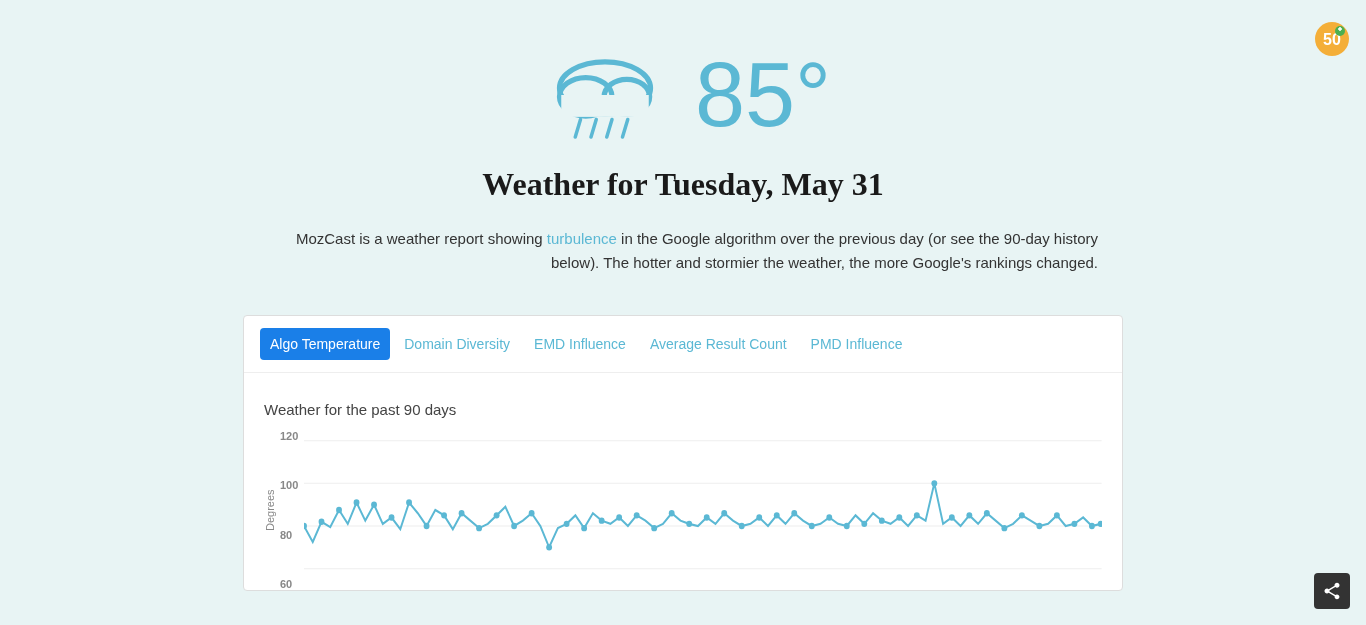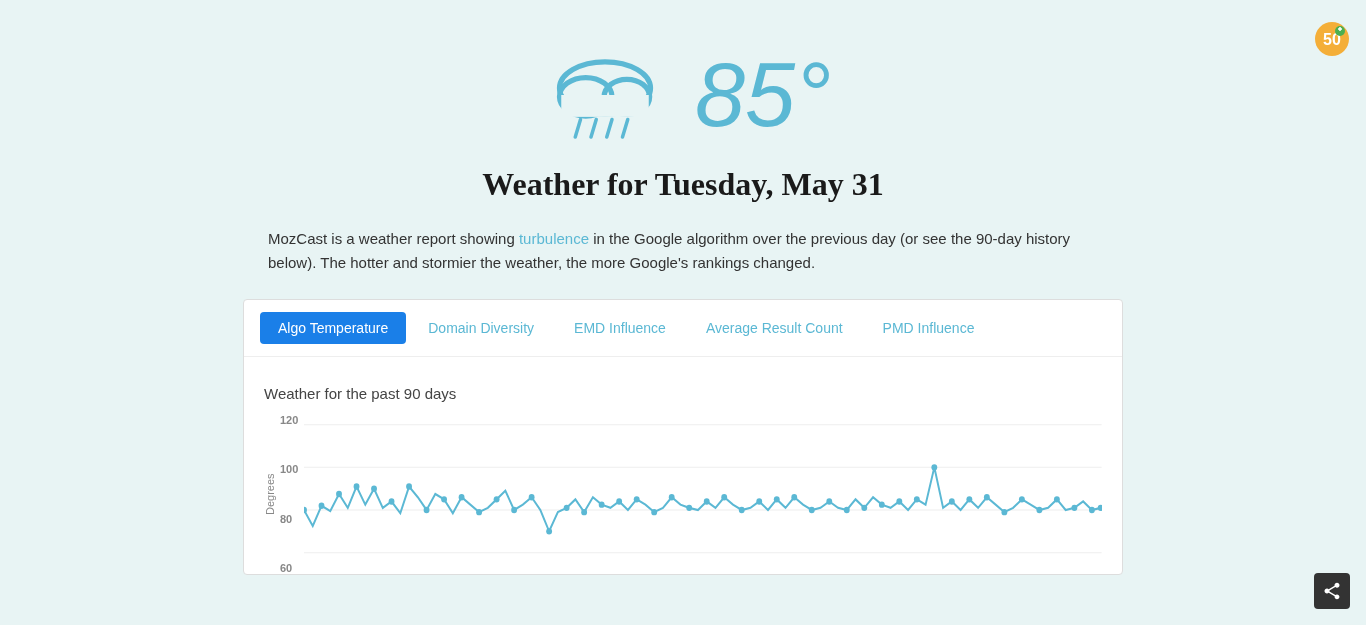--- a/index.html
+++ b/index.html
@@ -27,21 +27,20 @@
       flex-direction: column;
       align-items: center;
       padding-top: 40px;
     }
 
     .weather-hero {
       display: flex;
       align-items: center;
       gap: 20px;
       margin-bottom: 16px;
-      font-style: italic;
     }
 
     .cloud-rain-icon {
       width: 140px;
       height: 110px;
     }
 
     .temperature-display {
       font-size: 90px;
       font-weight: 300;
@@ -52,25 +51,25 @@
     .weather-title {
       font-size: 32px;
       font-weight: bold;
       color: #1a1a1a;
       margin-bottom: 24px;
       font-family: Liberation Serif, serif;
     }
 
     .description-text {
       max-width: 870px;
-      text-align: left;
+      text-align: right;
       font-size: 15px;
       color: #333;
       line-height: 1.6;
-      margin-bottom: 24px;
+      margin-bottom: 40px;
       padding: 0 20px;
     }
 
     .description-text a {
       color: #5bb8d4;
       text-decoration: none;
     }
 
     .chart-container {
       background: #fff;
@@ -83,21 +82,21 @@
 
     .tabs-bar {
       display: flex;
       align-items: center;
       padding: 12px 16px;
       gap: 4px;
       border-bottom: 1px solid #eee;
     }
 
     .tab-btn {
-      padding: 8px 18px;
+      padding: 8px 10px;
       border-radius: 4px;
       font-size: 14px;
       cursor: pointer;
       border: none;
       background: transparent;
       color: #5bb8d4;
     }
 
     .tab-btn.active {
       background: #1a7fe8;

